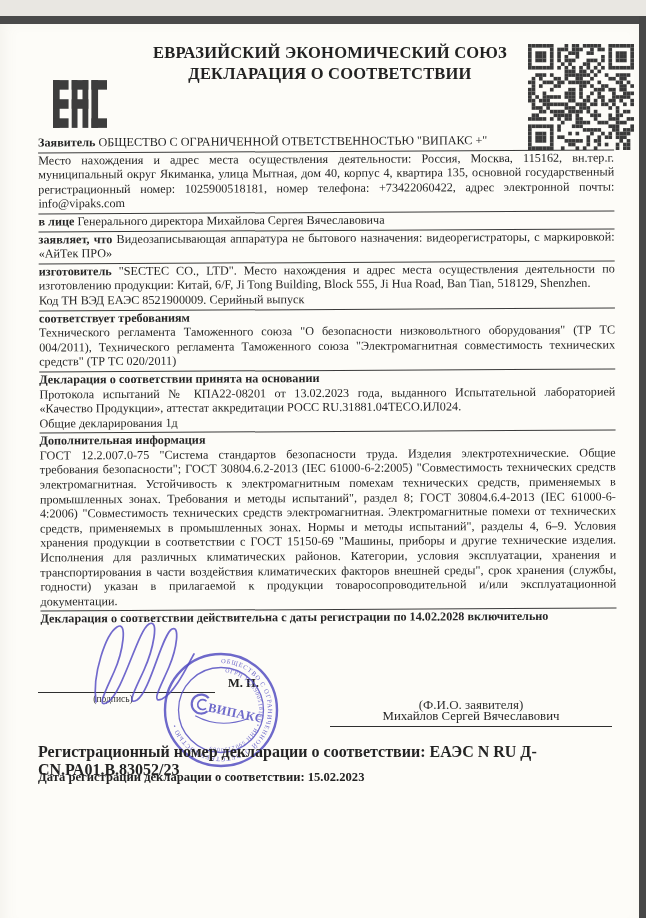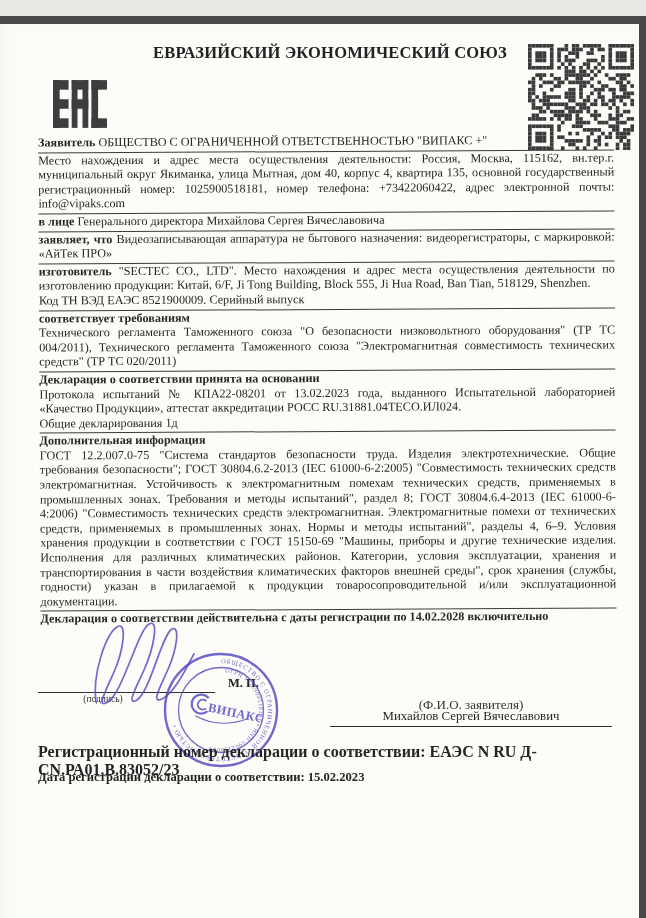--- a/index.html
+++ b/index.html
@@ -21,41 +21,42 @@
   .body-col{
     position:absolute;left:38px;top:118px;width:576px;
     font-size:12.2px;line-height:14.6px;transform:rotate(-0.3deg);transform-origin:50% 0;
   }
   .body-col p{margin:0;text-align:justify;}
   .body-col p.nj{text-align:left;}
   .ruled{border-bottom:1px solid #3b3b3b;padding-bottom:2px;margin-bottom:2px;}
   .bold{font-weight:bold;}
   
   .sig-line-left{position:absolute;left:38px;top:659px;width:177px;height:17px;border-bottom:1px solid #2f2f2f;}
-  .sig-label-left{position:absolute;left:38px;top:678px;width:130px;text-align:center;font-size:9.5px;color:#333;}
+  .sig-label-left{position:absolute;left:48px;top:678px;width:130px;text-align:center;font-size:9.5px;color:#333;}
   .mp-text{position:absolute;left:228px;top:660px;font-size:12.5px;color:#222;font-weight:bold;}
   .fio-wrap{position:absolute;left:330px;top:693px;width:282px;height:17px;border-bottom:1px solid #2f2f2f;text-align:center;font-size:12.8px;}
   .fio-label{position:absolute;left:330px;top:681px;width:282px;text-align:center;font-size:13px;color:#333;}
   .stamp{position:absolute;left:161px;top:634px;width:120px;height:120px;}
   .stamp svg{display:block;}
   .stamp-ink{stroke:#4f49c0;fill:#4f49c0;opacity:.82;}
   .autograph{position:absolute;left:90px;top:596px;width:120px;height:106px;}
   .footer-line1{position:absolute;left:38px;top:727px;font-size:16px;font-weight:bold;color:#242424;}
   .footer-line2{position:absolute;left:38px;top:754px;font-size:12.6px;font-weight:bold;color:#242424;}
 </style>
 </head>
 <body>
 
 <div class="page">
   <div class="bar-top"></div>
   <div class="bar-right"></div>
   <div class="bar-bottom"></div>
 
   <div class="doc-title">
     <div>ЕВРАЗИЙСКИЙ ЭКОНОМИЧЕСКИЙ СОЮЗ</div>
+    <div>ДЕКЛАРАЦИЯ О СООТВЕТСТВИИ</div>
   </div>
 
   <div class="eac-logo">
     <svg width="54" height="48" viewBox="0 0 52 46" fill="#3d3d3d">
       <g>
         <rect x="0" y="0" width="6.4" height="46"></rect>
           <rect x="0" y="0" width="15" height="9.2"></rect>
         <rect x="0" y="18.4" width="15" height="9.2"></rect>
           <rect x="0" y="36.8" width="15" height="9.2"></rect>
       </g>

